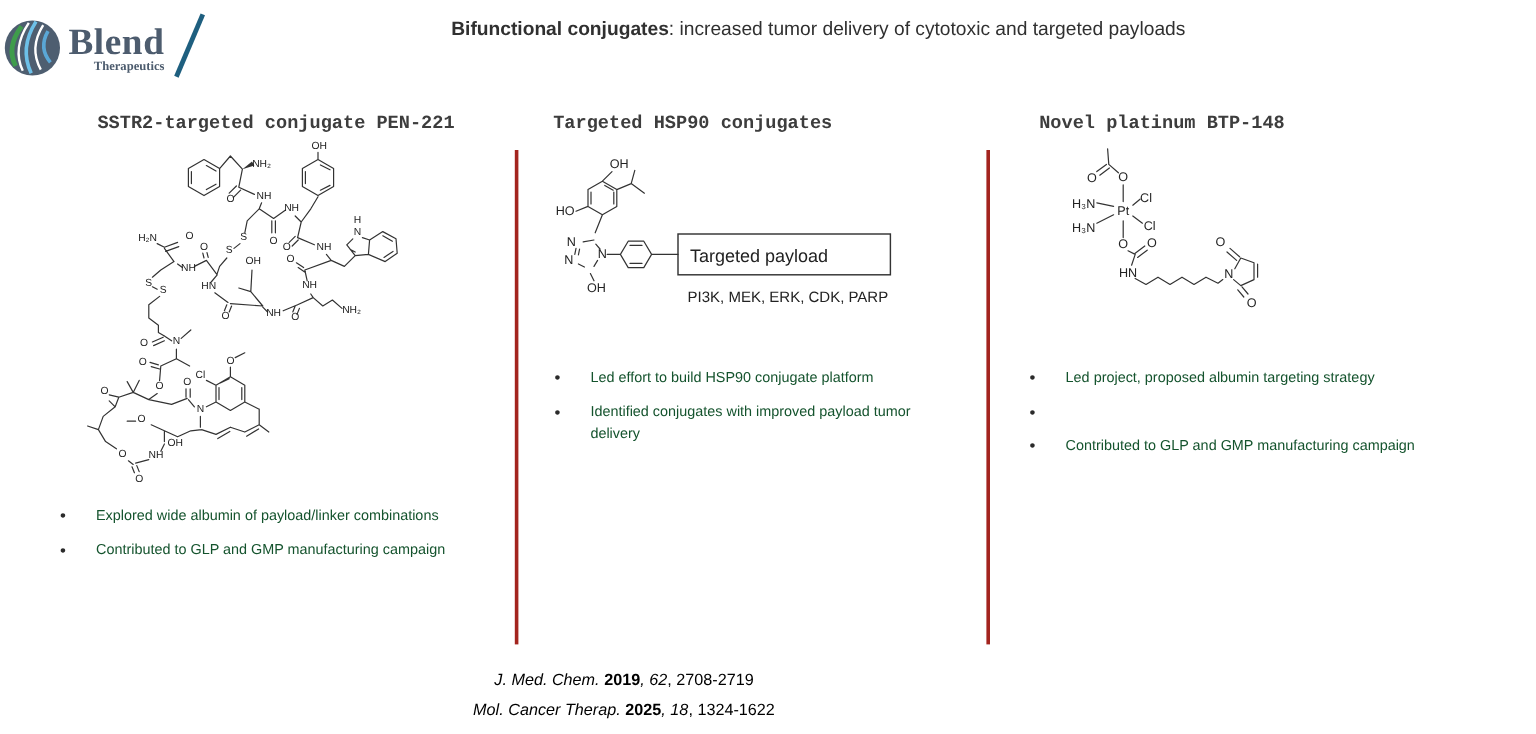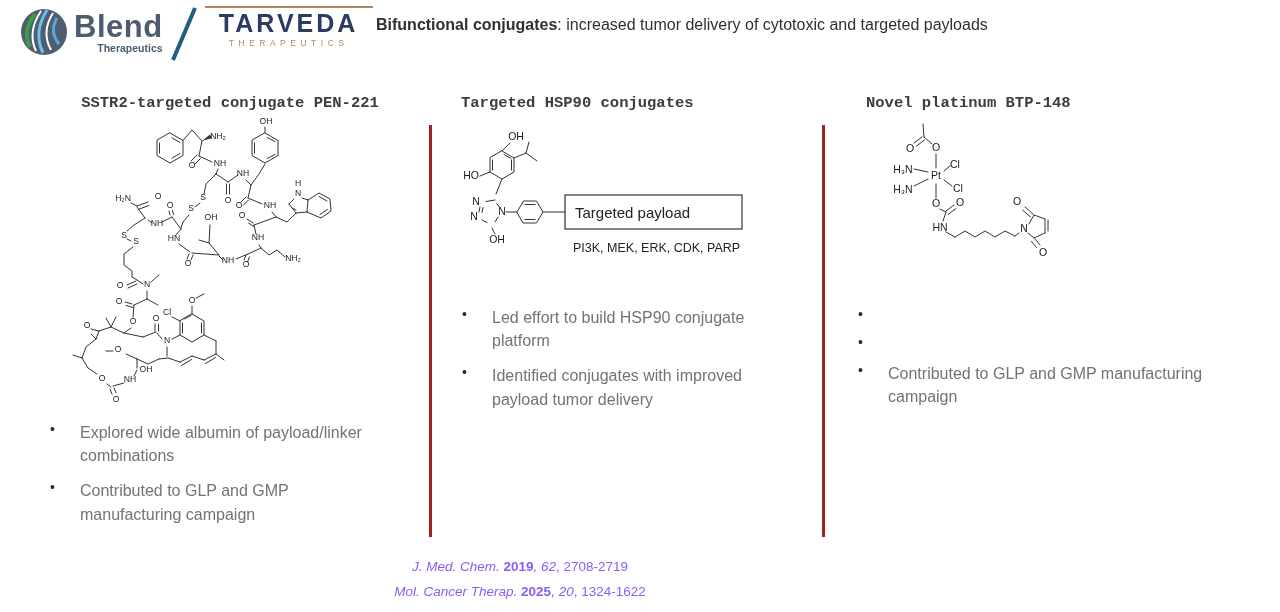--- a/index.html
+++ b/index.html
@@ -1,19 +1,19 @@
 <!DOCTYPE html>
 <html><head>
 <meta charset="utf-8">
 <style>
   html,body{margin:0;padding:0;}
   body{width:1280px;height:612px;background:#ffffff;font-family:"Liberation Sans",sans-serif;position:relative;overflow:hidden;color:#2e2e2e;}
   .abs{position:absolute;}
   
-  .logo-row{left:18px;top:6px;height:60px;display:flex;align-items:flex-start;}
+  .logo-row{left:1px;top:6px;height:60px;display:flex;align-items:flex-end;font-family:Liberation Serif, serif;}
   .blend-wrap{display:flex;align-items:center;}
   .blend-text{margin-left:4px;line-height:1;}
   .blend-name{font-size:31px;font-weight:bold;color:#4d5c6e;letter-spacing:0.5px;}
   .blend-sub{font-size:10.5px;font-weight:bold;color:#4d5c6e;text-align:right;margin-top:1px;}
   .slash{width:34px;height:56px;margin:0 4px;}
   .tarveda{display:flex;flex-direction:column;align-items:center;}
   .tarveda-line{width:168px;height:2px;background:#b5835a;margin-bottom:2px;}
   .tarveda-name{font-size:25px;font-weight:bold;color:#2c3a64;letter-spacing:3px;line-height:1.05;}
   .tarveda-sub{font-size:8.5px;color:#bd8452;letter-spacing:4.5px;margin-top:2px;}
   .slide-title{left:376px;top:16px;font-size:16px;color:#303030;white-space:nowrap;}
@@ -29,23 +29,23 @@
   svg.mol .lab{font-size:8.6px;}
   svg.mol .lab2{font-size:10.5px;}
   svg.mol .lab3{font-size:10.5px;}
   svg.mol .boxlab{font-size:15px;text-anchor:start;}
   svg.mol .targets{font-size:12.5px;text-anchor:start;}
   svg.mol rect.pbox{fill:none;stroke:#333;stroke-width:1.2;}
   
   .bullets{display:flex;flex-direction:column;gap:12px;}
   .bi{display:flex;}
   .bm{width:30px;flex:none;font-size:14px;color:#2b2b2b;}
-  .bt{font-size:16px;line-height:1.45;color:#737373;}
-  
-  .citations{left:0;top:554px;width:1040px;text-align:center;font-size:13.5px;color:#8b5cf6;line-height:25px;}
+  .bt{font-size:12px;line-height:1.45;color:#14532d;}
+  
+  .citations{left:0;top:554px;width:1040px;text-align:center;font-size:13.5px;color:#000000;line-height:25px;}
   .it{font-style:italic;}
   .bd{font-weight:bold;}
 </style>
 </head>
 <body>
 
 <div class="abs logo-row">
   <div class="blend-wrap">
     <svg width="52" height="52" viewBox="0 0 52 52">
       <circle cx="26" cy="26" r="23" fill="#4e5e70"></circle>
@@ -56,25 +56,20 @@
       <path d="M41 38 Q31 26 39 12" stroke="#5aa7d6" stroke-width="3" fill="none"></path>
     </svg>
     <div class="blend-text">
       <div class="blend-name">Blend</div>
       <div class="blend-sub">Therapeutics</div>
     </div>
   </div>
   <svg class="slash" viewBox="0 0 34 56">
     <line x1="6" y1="54" x2="28" y2="2" stroke="#1e5f7f" stroke-width="4"></line>
   </svg>
-  <div class="tarveda">
-    <div class="tarveda-line"></div>
-    <div class="tarveda-name">TARVEDA</div>
-    <div class="tarveda-sub">THERAPEUTICS</div>
-  </div>
 </div>
 
 <div class="abs slide-title">
   <b>Bifunctional conjugates</b><span>: increased tumor delivery of cytotoxic and targeted payloads</span>
 </div>
 
 <div class="abs col-heading" style="left:30px;top:94px;width:400px;text-align:center;">SSTR2-targeted conjugate PEN-221</div>
 <div class="abs col-heading" style="left:461px;top:94px;">Targeted HSP90 conjugates</div>
 <div class="abs col-heading" style="left:866px;top:94px;">Novel platinum BTP-148</div>
 
@@ -245,30 +240,31 @@
   </div>
   <div class="bi">
     <span class="bm">•</span>
     <span class="bt">Identified conjugates with improved payload tumor delivery</span>
   </div>
 </div>
 
 <div class="abs bullets" style="left:858px;top:306px;width:412px;">
   <div class="bi">
     <span class="bm">•</span>
+    <span class="bt">Led project, proposed albumin targeting strategy</span>
   </div>
   <div class="bi">
     <span class="bm">•</span>
   </div>
   <div class="bi">
     <span class="bm">•</span>
     <span class="bt">Contributed to GLP and GMP manufacturing campaign</span>
   </div>
 </div>
 
 <div class="abs citations">
   <div>
     <span class="it">J. Med. Chem.</span><span class="bd"> 2019</span><span class="it">, 62</span><span>, 2708-2719</span>
   </div>
   <div>
-    <span class="it">Mol. Cancer Therap.</span><span class="bd"> 2025</span><span class="it">, 20</span><span>, 1324-1622</span>
+    <span class="it">Mol. Cancer Therap.</span><span class="bd"> 2025</span><span class="it">, 18</span><span>, 1324-1622</span>
   </div>
 </div>
 
 </body></html>

